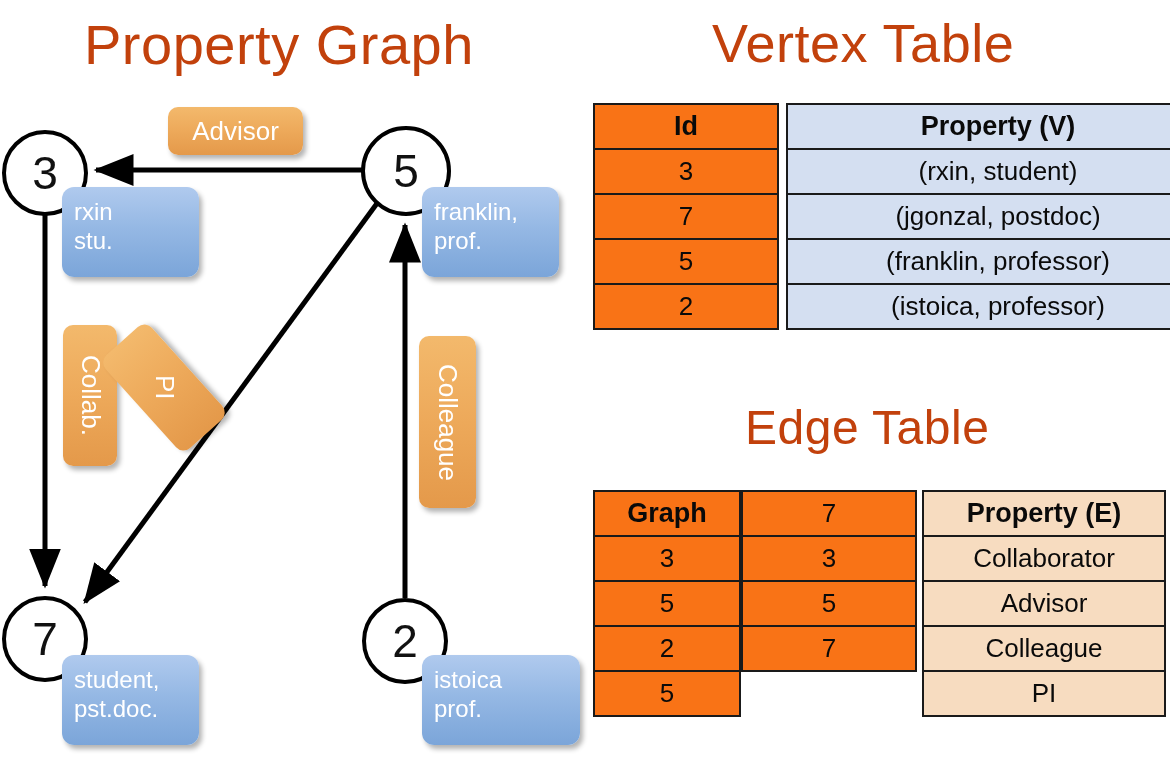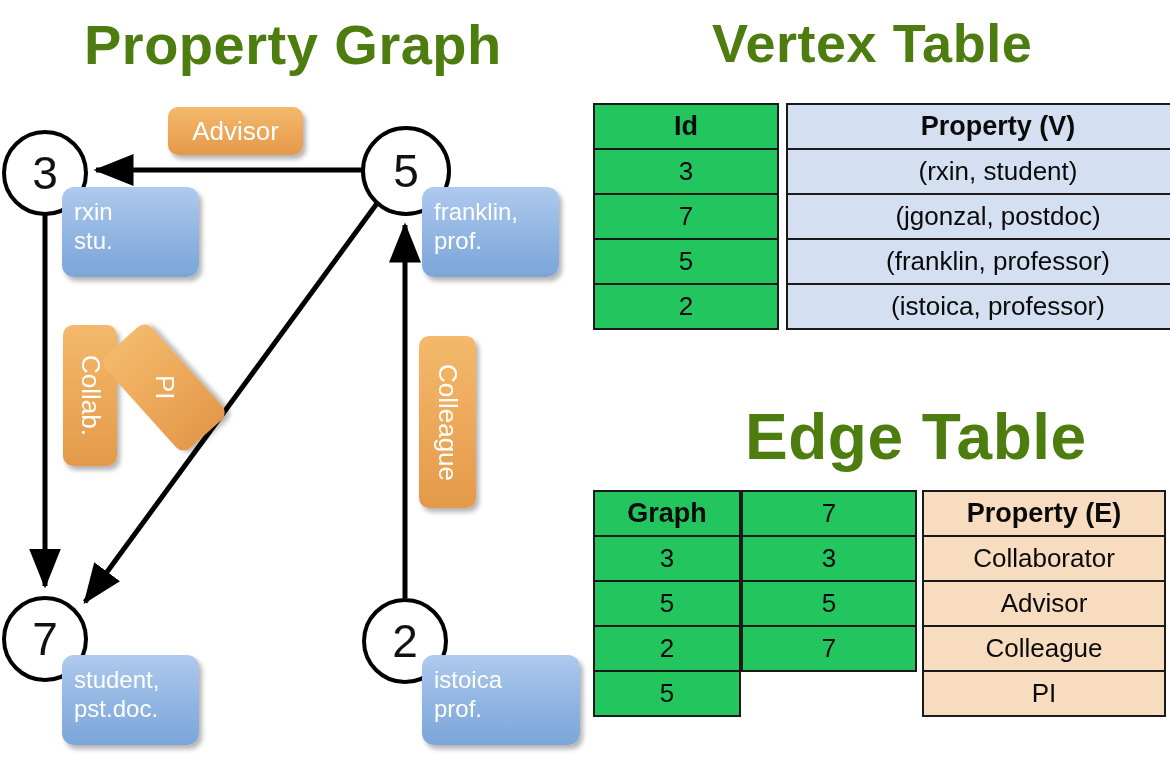--- a/index.html
+++ b/index.html
@@ -14,28 +14,28 @@
     position: relative;
     overflow: hidden;
     font-family: "Liberation Sans", sans-serif;
     color: #000000;
   }
 
   
   .title {
     position: absolute;
     font-family: "Liberation Sans", sans-serif;
-    font-weight: 700;
-    color: #4d7c0f;
+    font-weight: 400;
+    color: #c2410c;
     white-space: nowrap;
     letter-spacing: 0.5px;
   }
   #title-property-graph { left: 84px;  top: 12px;  font-size: 56px; }
   #title-vertex-table   { left: 712px; top: 12px;  font-size: 54px; }
-  #title-edge-table     { left: 745px; top: 400px; font-size: 64px; }
+  #title-edge-table     { left: 745px; top: 400px; font-size: 48px; }
 
   
   #graph-canvas {
     position: absolute;
     left: 0; top: 0;
     width: 585px; height: 760px;
   }
   #graph-edges {
     position: absolute;
     left: 0; top: 0;
@@ -112,21 +112,21 @@
     font-weight: normal;
     font-size: 26px;
     color: #0a0a0a;
     padding: 0;
     height: 45px;
     box-sizing: border-box;
   }
   .tbl th { font-weight: bold; font-size: 27px; }
   .tbl.blue td, .tbl.blue th { background: #d4dff1; }
   .tbl.orange td, .tbl.orange th { background: #f7dcc0; margin-left: 37px; }
-  .tbl.plain td, .tbl.plain th { background: #22c55e; }
+  .tbl.plain td, .tbl.plain th { background: #f97316; }
 
   #vtbl-id       { left: 593px; top: 103px; width: 186px; }
   #vtbl-property { left: 786px; top: 103px; width: 424px; }
   #etbl-src      { left: 593px; top: 490px; width: 148px; }
   #etbl-dst      { left: 741px; top: 490px; width: 176px; }
   #etbl-property { left: 922px; top: 490px; width: 244px; }
 </style>
 </head>
 <body>
 

